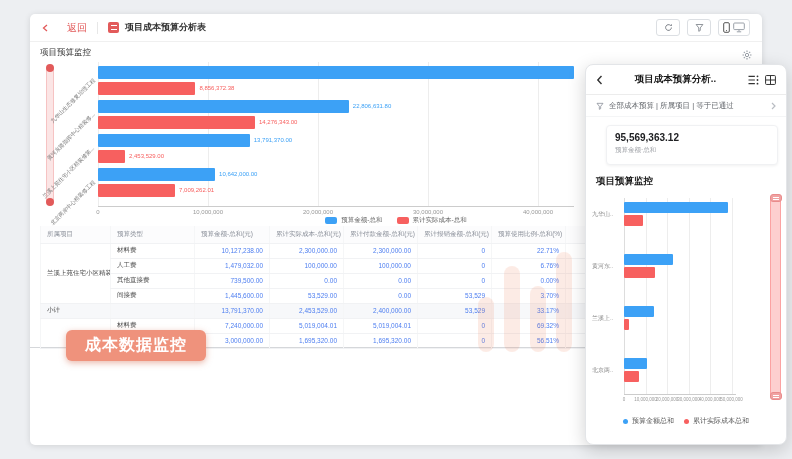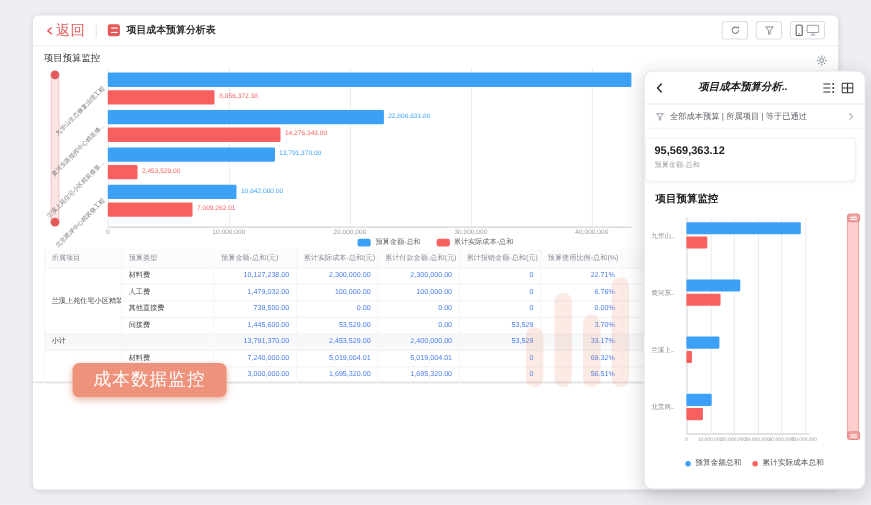--- a/index.html
+++ b/index.html
@@ -12,21 +12,21 @@
   }
   
   .main-card {
     position:absolute; left:30px; top:14px; width:732px; height:431px;
     background:#fff; border-radius:5px; box-shadow:0 1px 6px rgba(0,0,0,.12);
   }
   .toolbar {
     height:28px; display:flex; align-items:center; padding:0 12px;
     border-bottom:1px solid #f0f0f0;
   }
-  .back-link { display:flex; align-items:center; gap:3px; color:#e25a5a; font-size:13px; cursor:pointer; }
+  .back-link { display:flex; align-items:center; gap:19px; color:#e25a5a; font-size:10px; cursor:pointer; }
   .tb-sep { width:1px; height:12px; background:#e7e7e7; margin:0 10px; }
   .form-ico {
     width:11px; height:11px; border-radius:2px; background:#e25a5a;
     display:flex; align-items:center; justify-content:center;
   }
   .form-ico i { display:block; width:6px; height:5px;
     border-top:1.4px solid #fff; border-bottom:1.4px solid #fff; }
   .tb-title { font-size:9px; font-weight:bold; color:#333; margin-left:6px; }
   .tb-spacer { flex:1; }
   .tb-btn {
@@ -86,37 +86,37 @@
   .wm-line { height:12px; background:#f07850; margin-top:17px; }
   .wm-stem { position:absolute; left:176px; top:148px; width:16px; height:32px; background:#f07850; }
   .wm-base { position:absolute; left:118px; top:182px; width:160px; height:13px;
     border-radius:6px; background:#f07850; }
 
   
   .overlay-tag {
     position:absolute; left:36px; top:316px; width:140px; height:31px; z-index:5;
     background:#ef927c; border-radius:6px; box-shadow:0 2px 6px rgba(214,116,89,.5);
     display:flex; align-items:center; justify-content:center;
-    color:#fff; font-size:16px; font-weight:normal; letter-spacing:1px;
+    color:#fff; font-size:16px; font-weight:bold; letter-spacing:1px;
   }
 
   
   .mobile-card {
     position:absolute; left:585px; top:64px; width:202px; height:381px; z-index:10;
     background:#fff; border:1px solid #e3e5e8; border-radius:8px;
     box-shadow:0 5px 18px rgba(0,0,0,.18); overflow:hidden;
   }
   .m-header { height:30px; display:flex; align-items:center; padding:0 10px;
     border-bottom:1px solid #ececec; gap:6px; }
   .m-title { flex:1; text-align:center; font-size:9.5px; font-weight:bold; color:#1a1a1a;
-    white-space:nowrap; overflow:hidden;font-style:italic; }
+    white-space:nowrap; overflow:hidden; }
   .m-filter { height:22px; display:flex; align-items:center; padding:0 10px; gap:5px;
     font-size:7.5px; color:#5f6368; border-bottom:1px solid #f4f5f6; }
   .m-filter .sp { flex:1; }
-  .m-stats { display:flex; gap:8px; padding:8px 8px 0 0;align-items:flex-end; }
+  .m-stats { display:flex; gap:8px; padding:8px 8px 0 20px;align-items:flex-end; }
   .m-stat-card { flex:1; height:40px; border:1px solid #f0f1f3; border-radius:4px;
     background:#fff; box-shadow:0 1px 3px rgba(0,0,0,.06); padding:6px 8px; }
   .m-stat-value { font-size:10px; font-weight:bold; color:#202124; white-space:nowrap; }
   .m-stat-label { font-size:6.5px; color:#a0a3a8; margin-top:3px; }
   .m-section-title { padding:10px 10px 0 10px; font-size:9.5px; font-weight:bold; color:#1a1a1a; }
   .m-chart { position:relative; margin:6px 6px 0 6px; width:190px; height:212px; }
   .m-legend { display:flex; justify-content:center; gap:10px; margin-top:10px; }
   .m-legend .legend-item { font-size:7px; color:#555; }
   svg { display:block; }
 </style>

